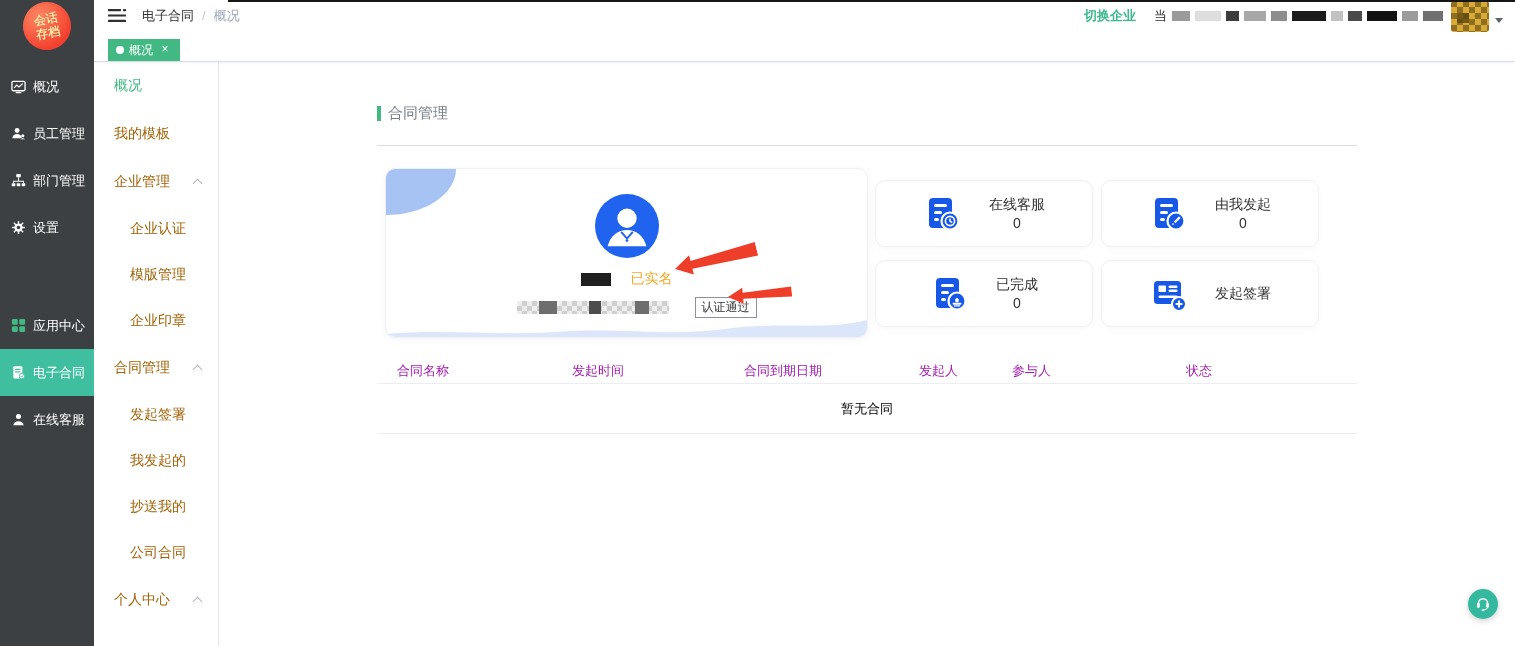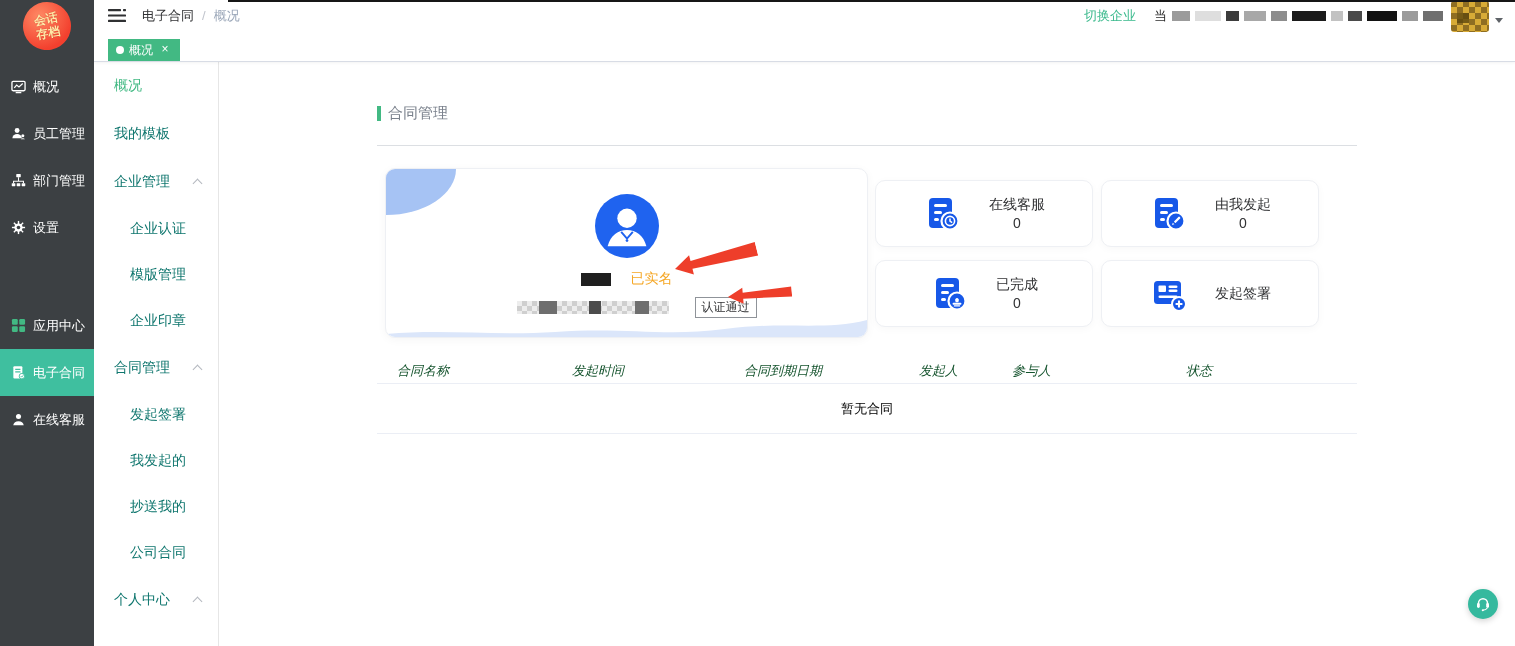--- a/index.html
+++ b/index.html
@@ -23,41 +23,41 @@
 
   
   .main-col { flex:1; display:flex; flex-direction:column; min-width:0; }
 
   .topbar { height:31px; background:#fff; display:flex; align-items:center; position:relative; flex-shrink:0; z-index:4; }
   .hamburger { margin-left:14px; display:inline-flex; cursor:pointer; }
   .breadcrumb { margin-left:16px; font-size:13px; color:#303133; display:flex; gap:8px; align-items:center; }
   .bc-sep { color:#c0c4cc; }
   .bc-current { color:#9aa6b8; }
   .topbar-right { position:absolute; right:12px; top:0; height:31px; display:flex; align-items:center; }
-  .switch-ent { color:#3ab98c; font-size:13px; font-weight:normal; cursor:pointer; }
+  .switch-ent { color:#3ab98c; font-size:13px; font-weight:bold; cursor:pointer; }
   .cur-ent { margin-left:18px; font-size:13px; color:#2b2b2b; display:flex; align-items:center; gap:5px; }
   .mblock { display:inline-block; height:10px; }
   .avatar-mosaic { width:38px; height:31px; margin-left:8px; border-radius:3px; position:relative; top:1px; cursor:pointer;
         background:repeating-conic-gradient(#d8ab36 0% 25%, #8f6e22 0% 50%) 0 0/12px 12px; }
   .avatar-mosaic::after { content:""; position:absolute; left:6px; top:12px; width:12px; height:10px; background:#5c470f; opacity:.8; }
   .caret-down { margin-left:6px; width:0; height:0; border-left:4px solid transparent; border-right:4px solid transparent;
         border-top:5px solid #5f6368; margin-top:10px; cursor:pointer; }
 
   .tabbar { height:31px; border-bottom:1px solid #d8dce5; box-shadow:0 1px 3px rgba(0,0,0,.05);
             display:flex; align-items:flex-start; padding-left:14px; flex-shrink:0; background:#fff; position:relative; z-index:3; }
   .tab { margin-top:8px; height:22px; display:flex; align-items:center; gap:5px; padding:0 8px;
          background:#42b983; color:#fff; font-size:12px; cursor:pointer; }
   .tab-dot { width:8px; height:8px; border-radius:50%; background:#fff; }
   .tab-close { font-size:12px; width:14px; height:14px; line-height:13px; text-align:center; border-radius:50%; }
 
   .body-row { flex:1; display:flex; min-height:0; }
 
   
   .secondary-sidebar { width:125px; flex-shrink:0; border-right:1px solid #e6e6e6; background:#fff; overflow:hidden; }
-  .snav-item { height:48px; display:flex; align-items:center; padding-left:20px; font-size:14px; color:#0f766e;
+  .snav-item { height:48px; display:flex; align-items:center; padding-left:20px; font-size:14px; color:#a16207;
                cursor:pointer; position:relative; }
   .snav-item.child { height:46px; padding-left:36px; }
   .snav-item.active { color:#42b983; }
   .chev { position:absolute; right:17px; top:50%; width:7px; height:7px; margin-top:-2px;
           border-top:1.6px solid #b4b8bf; border-right:1.6px solid #b4b8bf; transform:rotate(-45deg); }
 
   
   .content { flex:1; position:relative; background:#fff; overflow:hidden; }
   .container { margin-left:158px; width:980px; padding-top:42px; }
 
@@ -88,21 +88,21 @@
 
   .stat-grid { margin-left:7px; margin-top:12px; display:grid; grid-template-columns:218px 218px;
                grid-auto-rows:67px; gap:13px 8px; }
   .stat-card { border:1px solid #eef0f4; border-radius:10px; background:#fff; box-shadow:0 2px 8px rgba(0,0,0,.03);
                display:flex; align-items:center; justify-content:center; gap:26px; cursor:pointer; }
   .stat-text { text-align:center; font-size:14px; color:#303133; line-height:19px; }
 
   .recent-title { margin-top:26px; }
   .table-header { margin-top:20px; display:grid; grid-template-columns:175px 172px 175px 93px 174px 1fr;
                   padding-left:20px; height:26px; align-items:center; border-bottom:1px solid #ebeef5;
-                  font-size:13px; color:#14532d;font-style:italic; }
+                  font-size:13px; color:#a21caf; }
   .empty-row { height:50px; display:flex; align-items:center; justify-content:center; font-size:13px;
                color:#000000; border-bottom:1px solid #ebeef5; }
 
   .cs-fab { position:fixed; right:17px; bottom:27px; width:30px; height:30px; border-radius:50%;
             background:#35b99e; border:none; display:flex; align-items:center; justify-content:center;
             cursor:pointer; box-shadow:0 2px 6px rgba(0,0,0,.18); }
 
   .top-line { position:absolute; top:0; left:228px; right:0; height:2px; background:#161616; z-index:50; }
 </style>
 </head>

